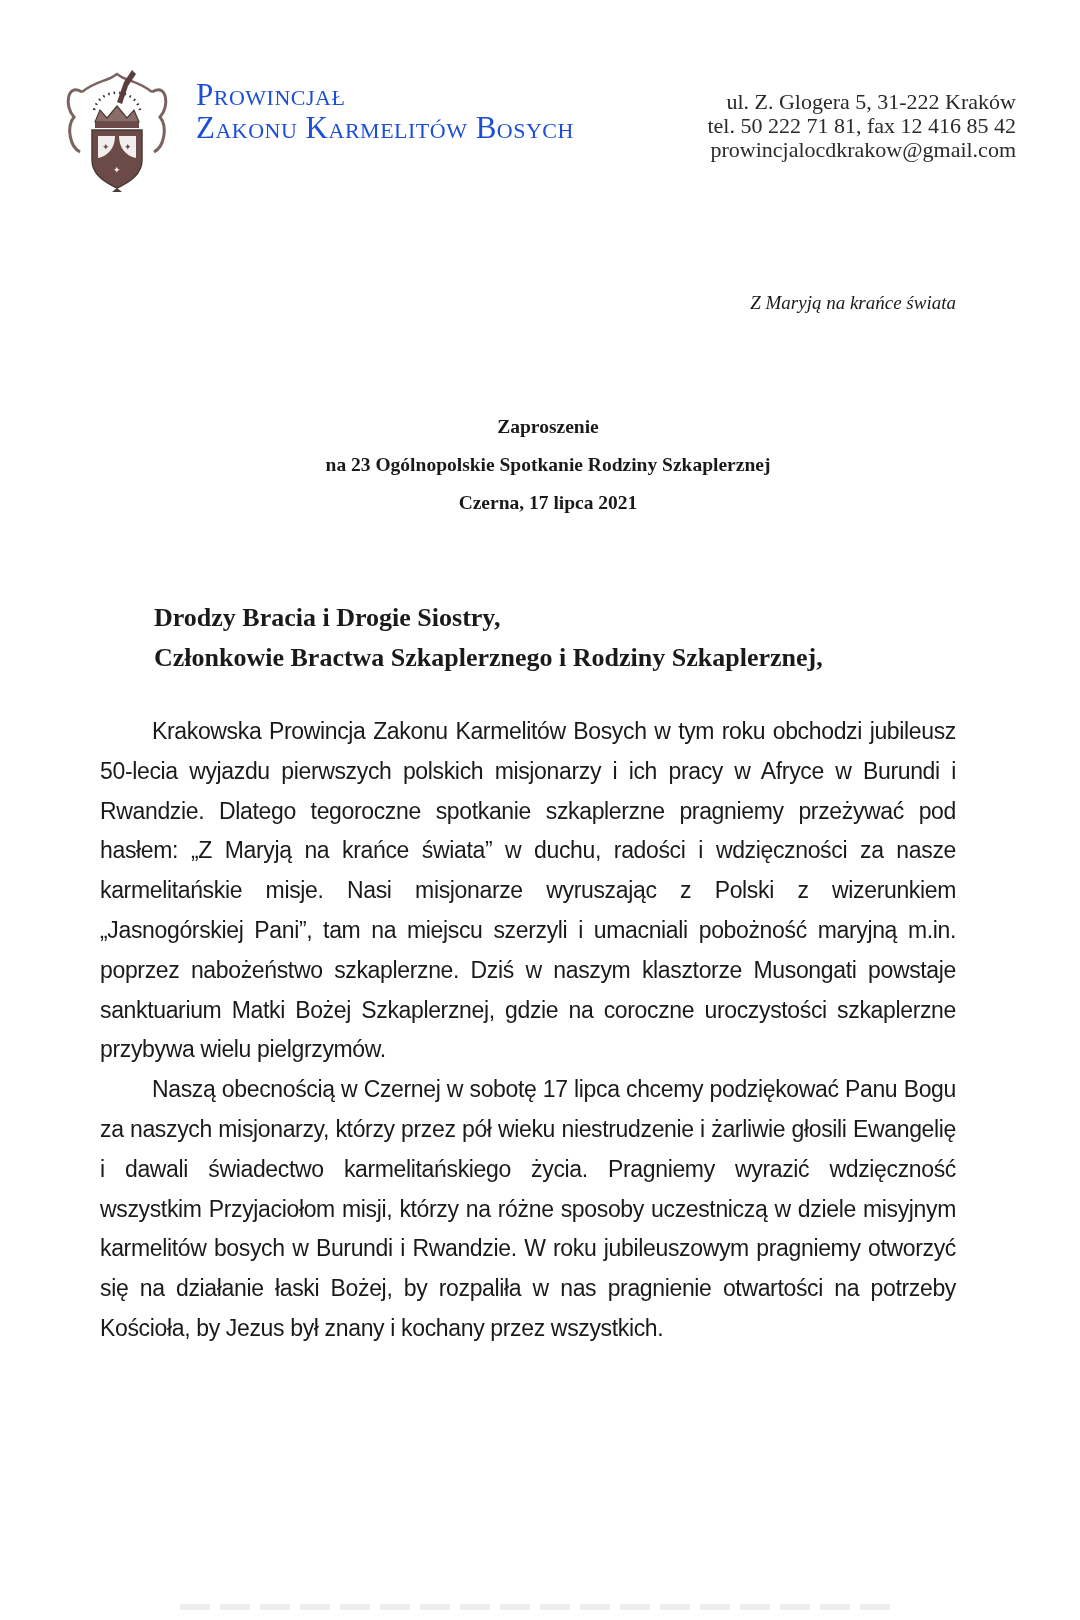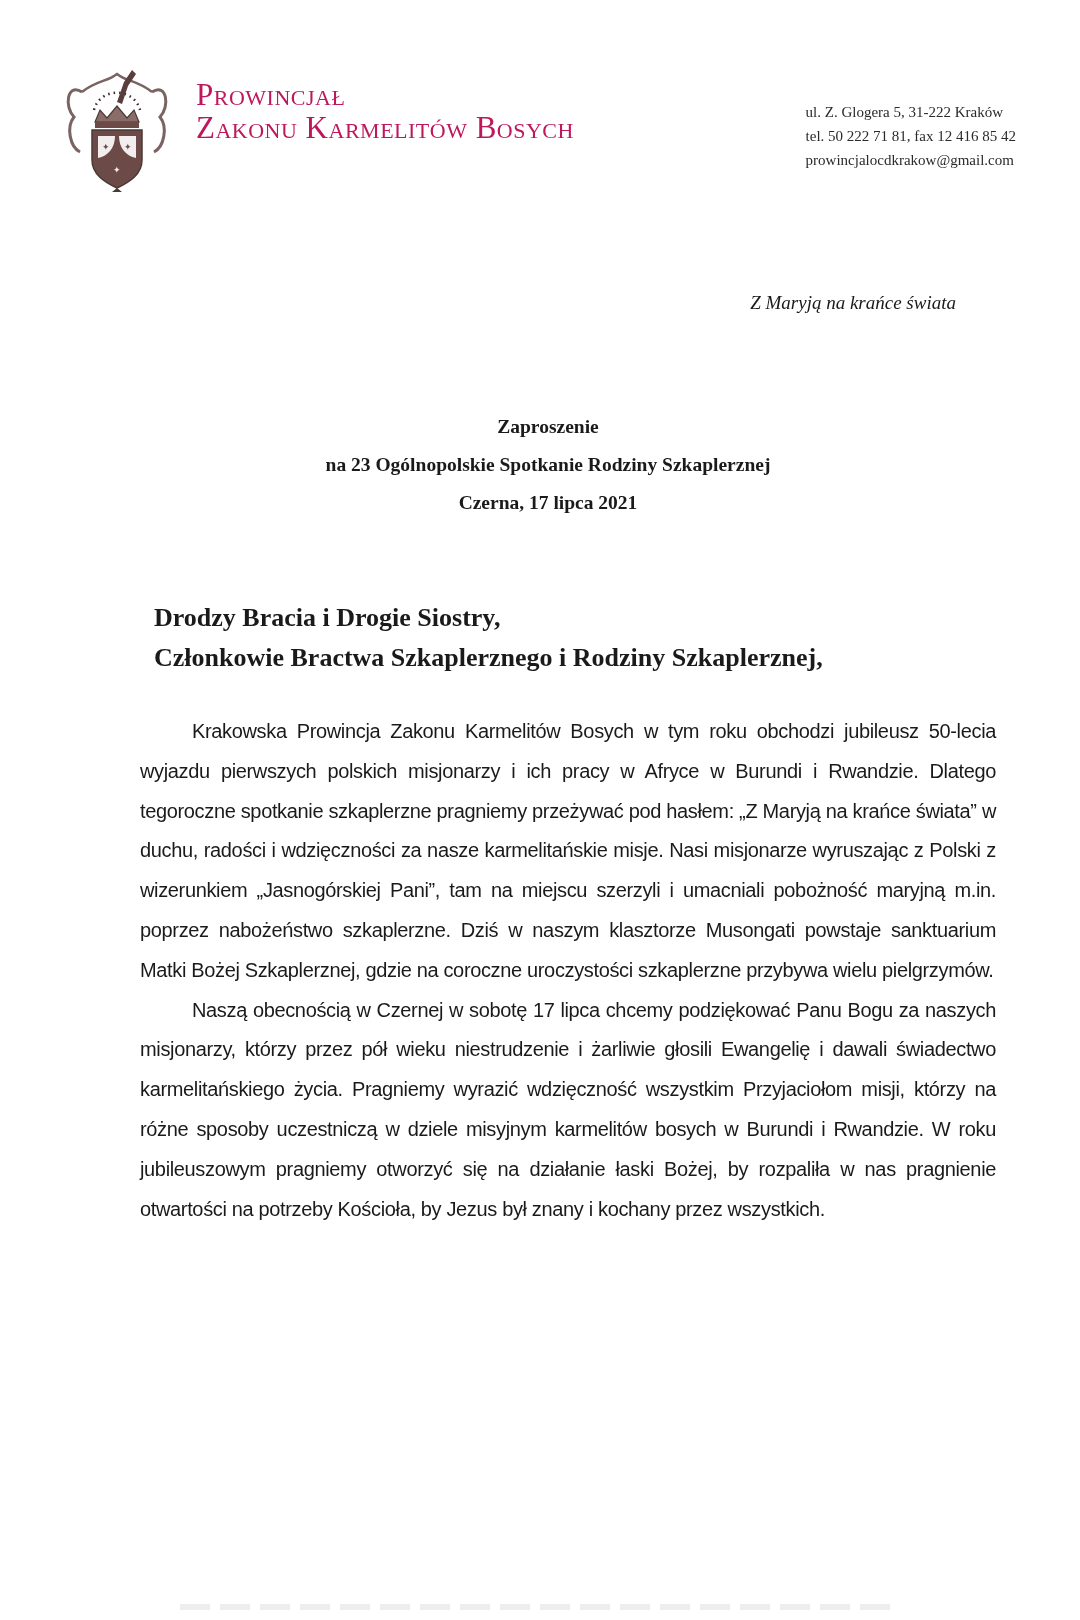--- a/index.html
+++ b/index.html
@@ -5,50 +5,49 @@
     html, body { margin: 0; padding: 0; background: #ffffff; }
     body {
       width: 1080px; height: 1620px; position: relative; overflow: hidden;
       color: #1a1a1a;
     }
     .letterhead { position: absolute; left: 0; top: 0; width: 1080px; height: 200px; }
     .logo { position: absolute; left: 62px; top: 52px; width: 110px; height: 140px; }
     .org-name {
       position: absolute; left: 196px; top: 78px;
       font-family: "Liberation Serif", "DejaVu Serif", serif;
-      font-variant: small-caps; color: #be185d; font-size: 31px; line-height: 33px;
+      font-variant: small-caps; color: #1d4ed8; font-size: 31px; line-height: 33px;
       letter-spacing: 0.5px;
     }
     .org-name div { white-space: nowrap; }
     .contact {
-      position: absolute; right: 64px; top: 100px; 
+      position: absolute; right: 64px; top: 90px; text-align: right;
       font-family: "Liberation Serif", "DejaVu Serif", serif;
-      font-size: 15px; line-height: 24px; color: #2a2a2a;
+      font-size: 22px; line-height: 24px; color: #2a2a2a;
     }
     .motto {
       position: absolute; right: 124px; top: 292px;
       font-family: "Liberation Serif", "DejaVu Serif", serif;
       font-style: italic; font-size: 19px; color: #1a1a1a;
     }
     .title-block {
       position: absolute; left: 8px; width: 1080px; top: 408px; text-align: center;
       font-family: "Liberation Serif", "DejaVu Serif", serif; font-weight: bold;
       font-size: 19.5px; line-height: 38px;
     }
     .salutation {
       position: absolute; left: 154px; top: 598px;
       font-family: "Liberation Serif", "DejaVu Serif", serif; font-weight: bold;
       font-size: 26px; line-height: 40px;
     }
     .body-text {
       position: absolute; left: 100px; width: 856px; top: 712px;
       font-family: "Liberation Sans Narrow", "Liberation Sans", "DejaVu Sans", sans-serif;
-      font-size: 20px; line-height: 39.8px; text-align: justify;
+      font-size: 23px; line-height: 39.8px; text-align: justify;
       letter-spacing: -0.35px;
-      margin-left: 40px;
     }
     .body-text p { margin: 0 0 0 0; text-indent: 52px; }
     .body-text b { font-weight: bold; }
     .footer-ghost {
       position: absolute; left: 180px; top: 1604px; width: 720px; height: 6px;
       background: repeating-linear-gradient(90deg, #e6e6e6 0 30px, transparent 30px 40px);
       opacity: 0.7;
     }
   </style>
 </head>

